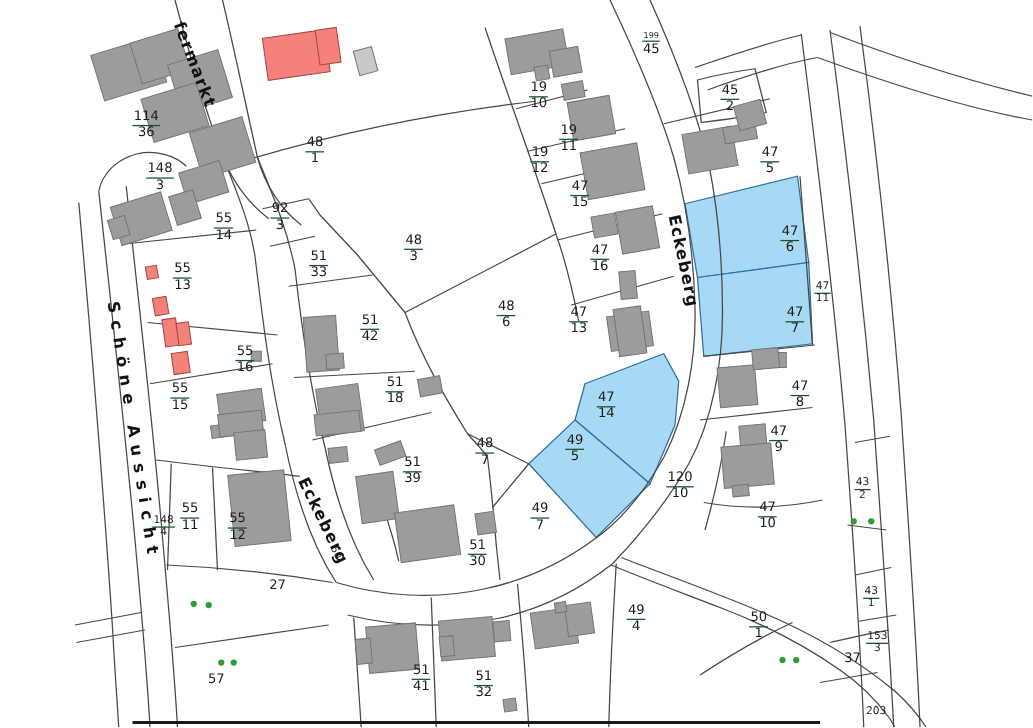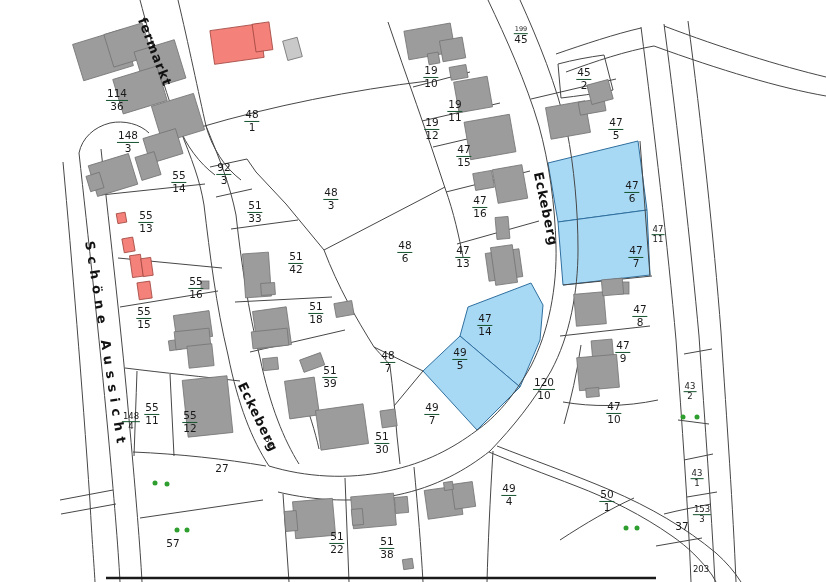--- a/index.html
+++ b/index.html
@@ -210,22 +210,22 @@
       <div class="plabel" style="left: 640px; top: 316px;"><span class="num">47</span><span class="den">8</span></div>
       <div class="plabel" style="left: 623px; top: 352px;"><span class="num">47</span><span class="den">9</span></div>
       <div class="plabel" style="left: 614px; top: 413px;"><span class="num">47</span><span class="den">10</span></div>
       <div class="plabel small" style="left: 690px; top: 392px;"><span class="num">43</span><span class="den">2</span></div>
       <div class="plabel small" style="left: 131px; top: 422px;"><span class="num">148</span><span class="den">4</span></div>
       <div class="plabel" style="left: 152px; top: 414px;"><span class="num">55</span><span class="den">11</span></div>
       <div class="plabel" style="left: 190px; top: 422px;"><span class="num">55</span><span class="den">12</span></div>
       <div class="plabel single" style="left: 222px; top: 469px;"><span class="num">27</span></div>
       <div class="plabel" style="left: 382px; top: 443px;"><span class="num">51</span><span class="den">30</span></div>
       <div class="plabel" style="left: 509px; top: 495px;"><span class="num">49</span><span class="den">4</span></div>
-      <div class="plabel" style="left: 337px; top: 543px;"><span class="num">51</span><span class="den">22</span></div>
-      <div class="plabel" style="left: 387px; top: 548px;"><span class="num">51</span><span class="den">38</span></div>
+      <div class="plabel" style="left: 337px; top: 543px;"><span class="num">51</span><span class="den">41</span></div>
+      <div class="plabel" style="left: 387px; top: 548px;"><span class="num">51</span><span class="den">32</span></div>
       <div class="plabel" style="left: 607px; top: 501px;"><span class="num">50</span><span class="den">1</span></div>
       <div class="plabel small" style="left: 697px; top: 479px;"><span class="num">43</span><span class="den">1</span></div>
       <div class="plabel small" style="left: 702px; top: 515px;"><span class="num">153</span><span class="den">3</span></div>
       <div class="plabel single" style="left: 682px; top: 527px;"><span class="num">37</span></div>
       <div class="plabel single small" style="left: 701px; top: 570px;"><span class="num">203</span></div>
       <div class="plabel single" style="left: 173px; top: 544px;"><span class="num">57</span></div>
       <div class="street" style="left: 155px; top: 52px; letter-spacing: 1px; transform: translate(-50%, -50%) rotate(69deg);">fermarkt</div>
       <div class="street" style="left: 106px; top: 345px; letter-spacing: 6px; transform: translate(-50%, -50%) rotate(81deg);">Schöne Aussicht</div>
       <div class="street" style="left: 258px; top: 417px; letter-spacing: 1px; transform: translate(-50%, -50%) rotate(64deg);">Eckeberg</div>
       <div class="street" style="left: 546px; top: 209px; letter-spacing: 1px; transform: translate(-50%, -50%) rotate(78deg);">Eckeberg</div>

